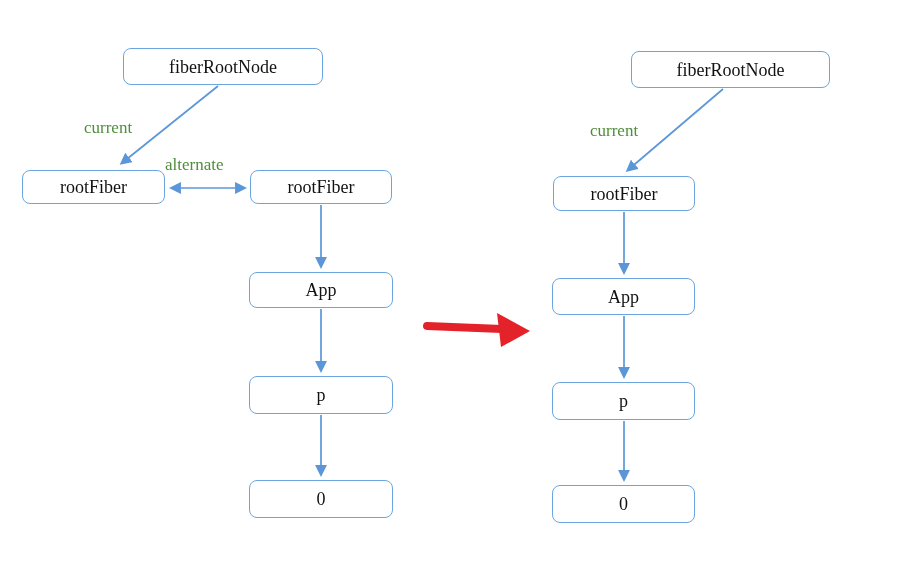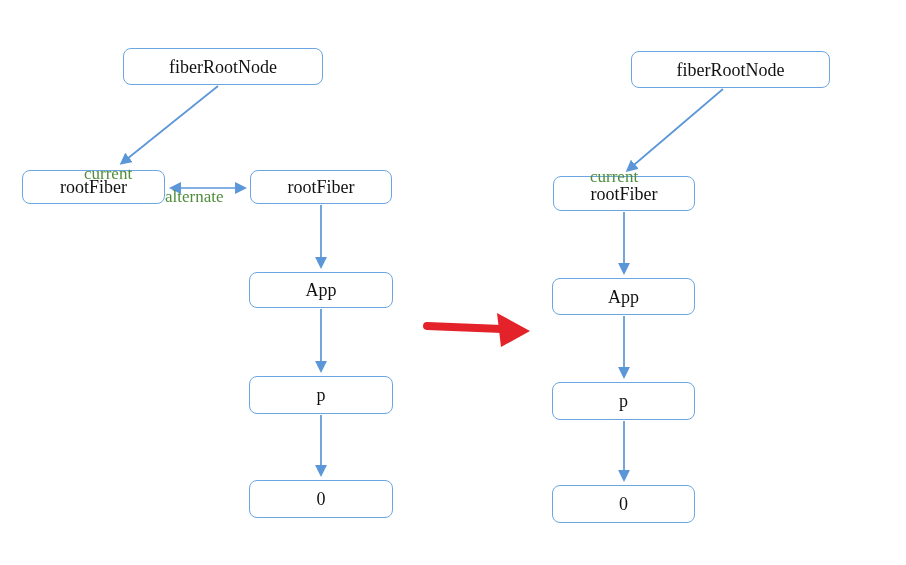--- a/index.html
+++ b/index.html
@@ -51,21 +51,20 @@
     color: var(--node-text, #111111);
     font-size: 18px;
     line-height: 1;
   }
   .edge-label {
     position: absolute;
     color: var(--label-green, #4e8e3a);
     font-size: 17px;
     line-height: 1.2;
     white-space: nowrap;
-    margin-top: 46px;
   }
 </style>
 </head>
 <body>
 
 <div class="canvas">
 
   <svg class="edges-svg" viewBox="0 0 906 565" xmlns="http://www.w3.org/2000/svg">
     <defs>
       <marker id="arrow" viewBox="0 0 10 10" refX="7.5" refY="5" markerWidth="7" markerHeight="7" orient="auto-start-reverse">
@@ -103,21 +102,21 @@
     <span>App</span>
   </div>
   <div class="node" style="left:249px; top:376px; width:144px; height:38px;">
     <span>p</span>
   </div>
   <div class="node" style="left:249px; top:480px; width:144px; height:38px;">
     <span>0</span>
   </div>
 
   <div class="edge-label" style="left:84px; top:118px;">current</div>
-  <div class="edge-label" style="left:165px; top:141px;">alternate</div>
+  <div class="edge-label" style="left:165px; top:155px;">alternate</div>
 
   <div class="node" style="left:631px; top:51px; width:199px; height:37px;">
     <span>fiberRootNode</span>
   </div>
   <div class="node" style="left:553px; top:176px; width:142px; height:35px;">
     <span>rootFiber</span>
   </div>
   <div class="node" style="left:552px; top:278px; width:143px; height:37px;">
     <span>App</span>
   </div>

